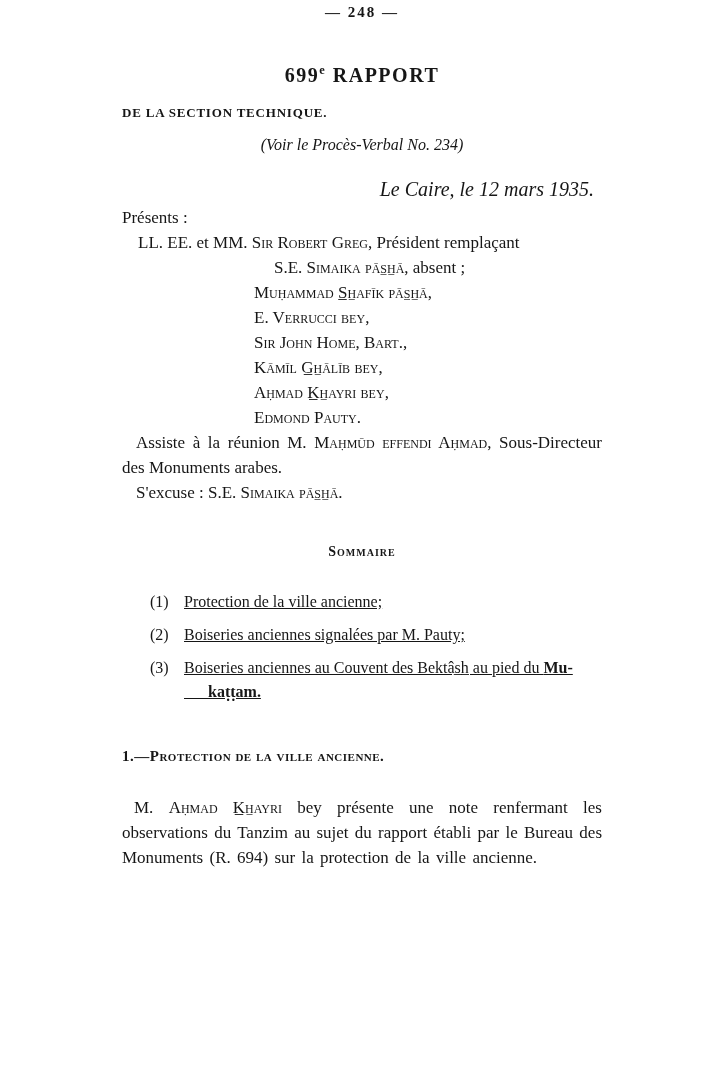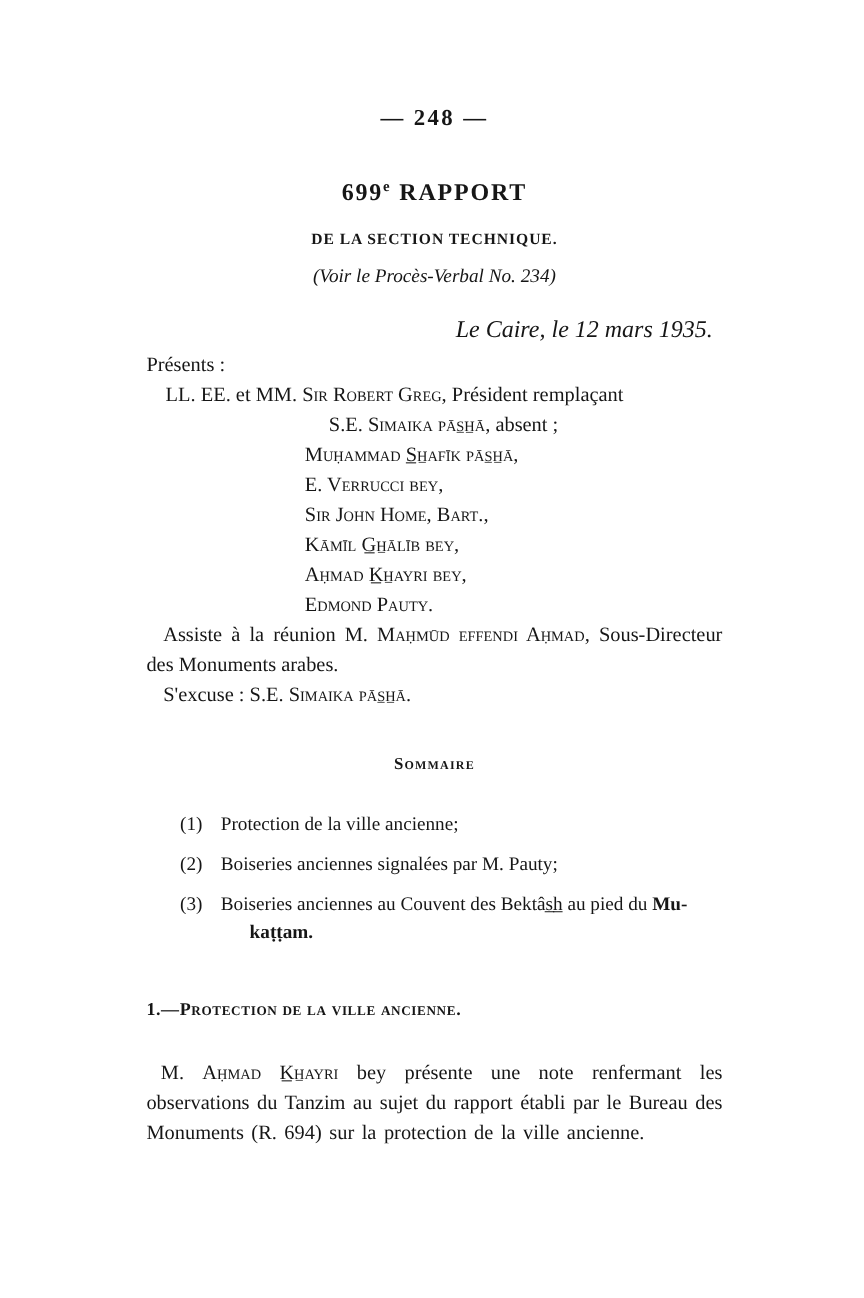--- a/index.html
+++ b/index.html
@@ -8,37 +8,37 @@
     width: 720px; height: 1082px;
     background: #ffffff; color: #161616;
     font-family: "Liberation Serif", serif;
     font-size: 17px; line-height: 25px;
     overflow: hidden; margin: 0 auto; position: relative;
   }
   .content { padding: 0 118px 0 122px; }
   .sc  { font-variant: small-caps; }
   .b   { font-weight: bold; }
   .sup { vertical-align: super; font-size: 62%; line-height: 0; }
-  .pageno   { padding-top: 86px; text-align: center; font-weight: bold; font-size: 19px; letter-spacing: 2px; }
+  .pageno   { text-align: center; font-weight: bold; font-size: 15px; letter-spacing: 2px; }
   .title    { margin-top: 38px; text-align: center; font-weight: bold; font-size: 20px; letter-spacing: 1.5px; }
-  .subtitle { margin-top: 12px; text-align: center; font-weight: bold; font-size: 13px; letter-spacing: 0.8px; }
+  .subtitle { margin-top: 12px; text-align: left; font-weight: bold; font-size: 13px; letter-spacing: 0.8px; }
   .ref      { margin-top: 7px; text-align: center; font-style: italic; font-size: 16px; }
   .dateline { margin-top: 20px; text-align: right; font-style: italic; font-size: 20px; padding-right: 8px; }
   .presents { margin-top: 3px; }
   .att-line { white-space: nowrap; }
   .indent1  { padding-left: 16px; }
   .indent2  { padding-left: 152px; }
   .indent3  { padding-left: 132px; }
   .para     { text-align: justify; text-indent: 14px; }
   .excuse   { text-indent: 14px; }
   .som-head { margin-top: 34px; text-align: center; font-weight: bold; font-size: 14px; letter-spacing: 1px; }
   .som-list { margin-top: 26px; font-size: 16px; line-height: 24px; }
   .som-item { display: flex; margin-bottom: 9px; padding-left: 28px; }
   .som-num  { width: 34px; flex: none; }
-  .som-body { flex: 1; white-space: pre-wrap; }
+  .som-body { flex: 1; white-space: pre-wrap; text-decoration: underline; }
   .sec-head { margin-top: 40px; text-align: left; font-weight: bold; font-size: 15px; letter-spacing: 0.5px; }
   .sec-para { margin-top: 26px; text-align: justify; text-indent: 12px; word-spacing: 2px; }
 </style>
 </head>
 <body>
 
 <div class="page">
   <div class="content">
 
     <div class="pageno">— 248 —</div>

